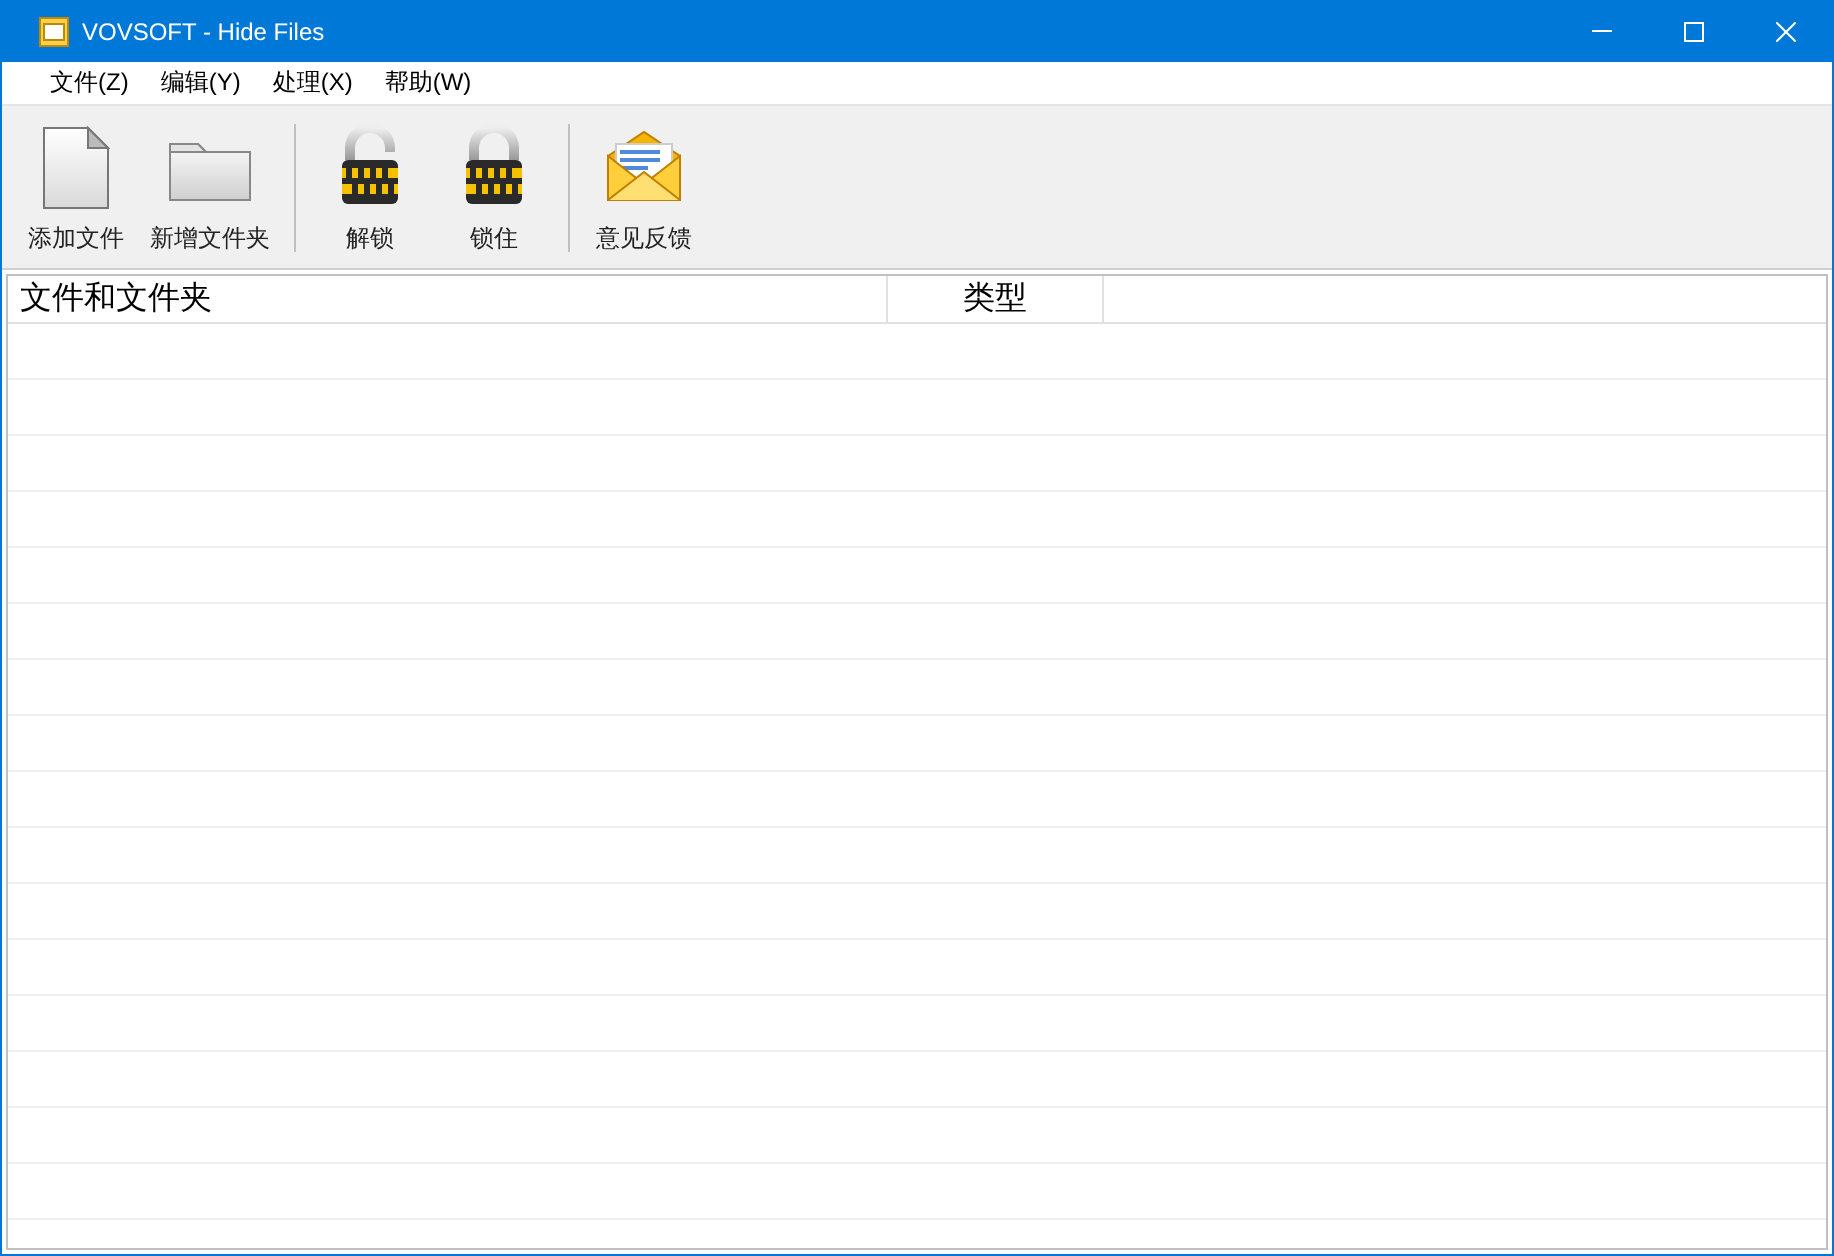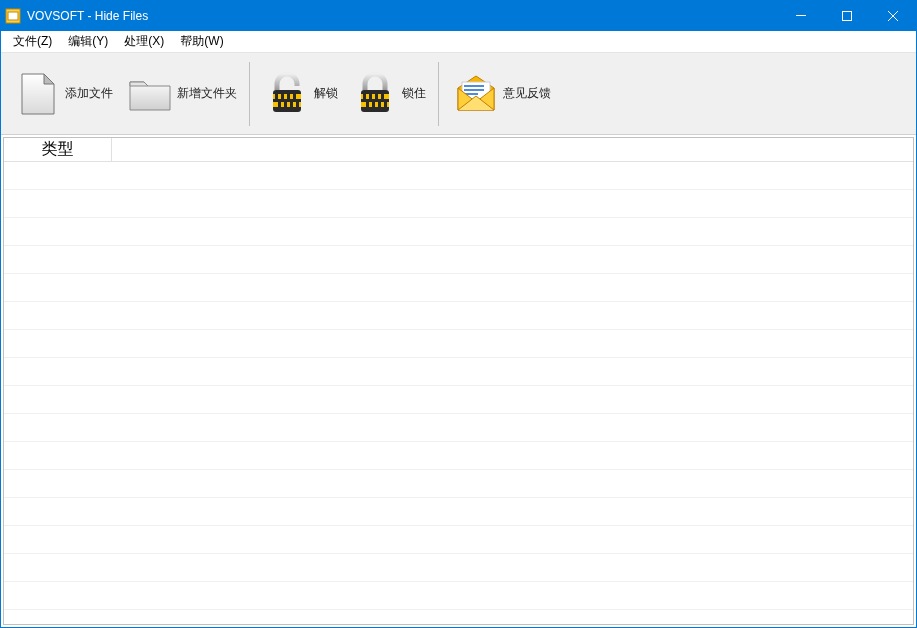--- a/index.html
+++ b/index.html
@@ -14,21 +14,21 @@
     flex-direction: column;
     border: 1px solid #0078d7;
   }
   
   .titlebar {
     background: #0078d7;
     color: #fff;
     height: 30px;
     display: flex;
     align-items: center;
-    padding-left: 4px;
+    padding-left: 18px;
     font-size: 12px;
     user-select: none;
   }
   .titlebar .app-icon {
     width: 16px; height: 16px;
     margin-right: 6px;
     display: inline-flex;
     align-items: center; justify-content: center;
   }
   .titlebar .title-text { flex: 0 0 auto; }
@@ -37,39 +37,40 @@
     width: 46px; height: 30px;
     display: flex; align-items: center; justify-content: center;
     color: #fff;
   }
   
   .menubar {
     background: #fff;
     height: 22px;
     display: flex;
     align-items: center;
-    padding: 0 4px;
+    padding: 0 16px;
     border-bottom: 1px solid #e5e5e5;
     font-size: 12px;
   }
   .menu-item {
     padding: 2px 8px;
   }
   
   .toolbar {
     background: #f0f0f0;
     height: 82px;
     display: flex;
     align-items: center;
     padding: 4px 8px;
     gap: 4px;
     border-bottom: 1px solid #d0d0d0;
   }
   .tool-btn {
     display: flex;
+    flex-direction: column;
     align-items: center;
     justify-content: flex-end;
     min-width: 58px;
     height: 72px;
     padding: 2px 4px;
     font-size: 12px;
     color: #222;
     gap: 2px;
   }
   .tool-ico {
@@ -266,18 +267,19 @@
       </svg>
     </span>
     <span>意见反馈</span>
   </div>
 
 
 </div>
 
 <div class="list-area">
   <div class="list-header">
+    <div class="col col-files">文件和文件夹</div>
     <div class="col col-type">类型</div>
     <div class="col col-rest"></div>
   </div>
   <div class="list-body">
   </div>
 </div>
 
 </body></html>

